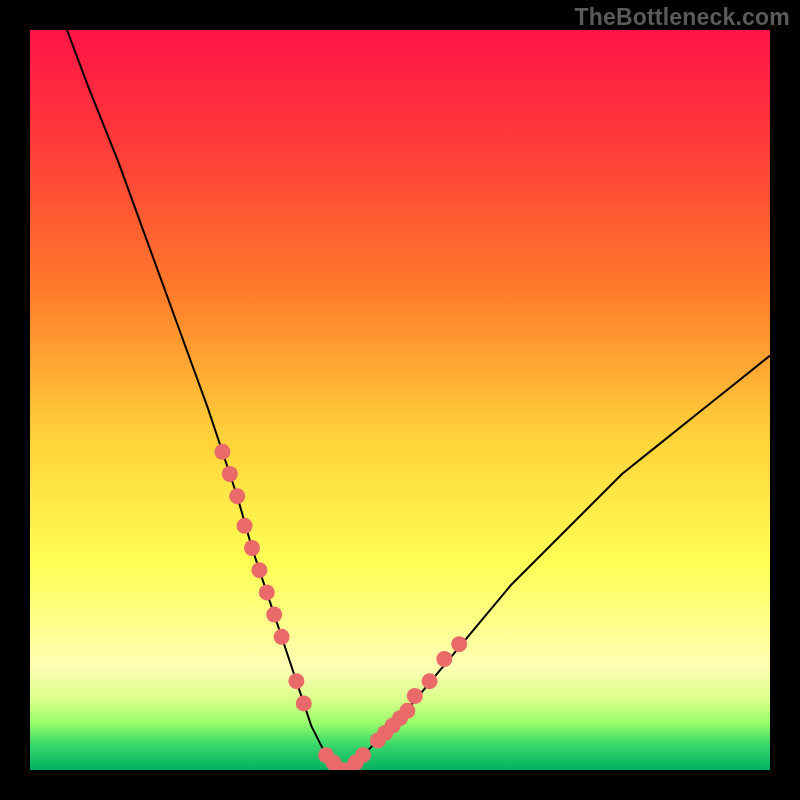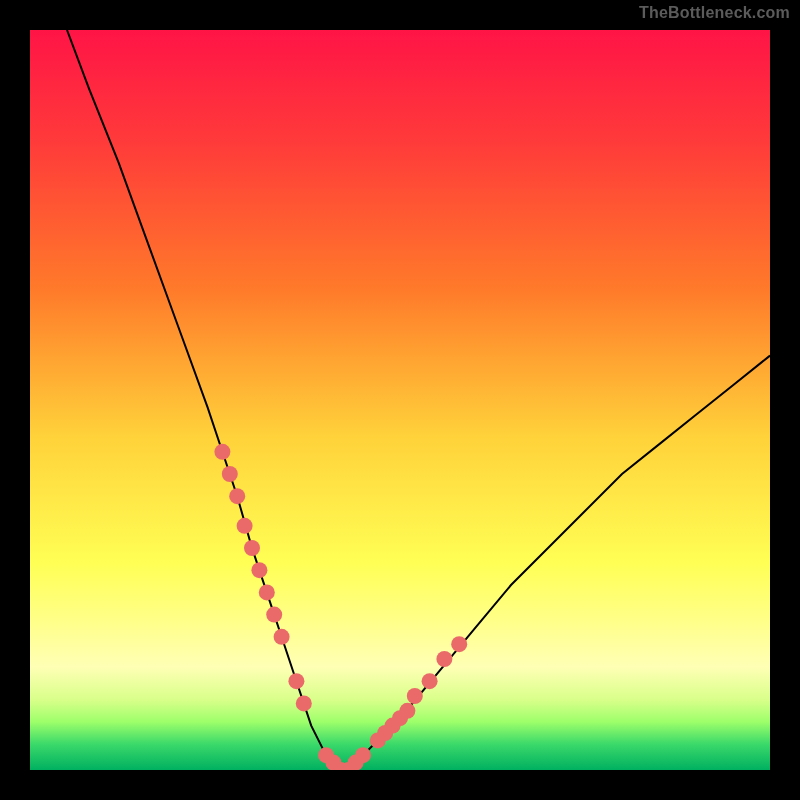--- a/index.html
+++ b/index.html
@@ -17,21 +17,21 @@
     top: 0;
     width: 800px;
     height: 800px;
     background: #000;
   }
   .watermark {
     position: absolute;
     top: 4px;
     right: 10px;
     color: #5b5b5b;
-    font-size: 16px;
+    font-size: 23px;
     font-weight: 600;
     letter-spacing: 0.2px;
     user-select: none;
   }
   .plot {
     position: absolute;
     left: 30px;
     top: 30px;
     width: 740px;
     height: 740px;

